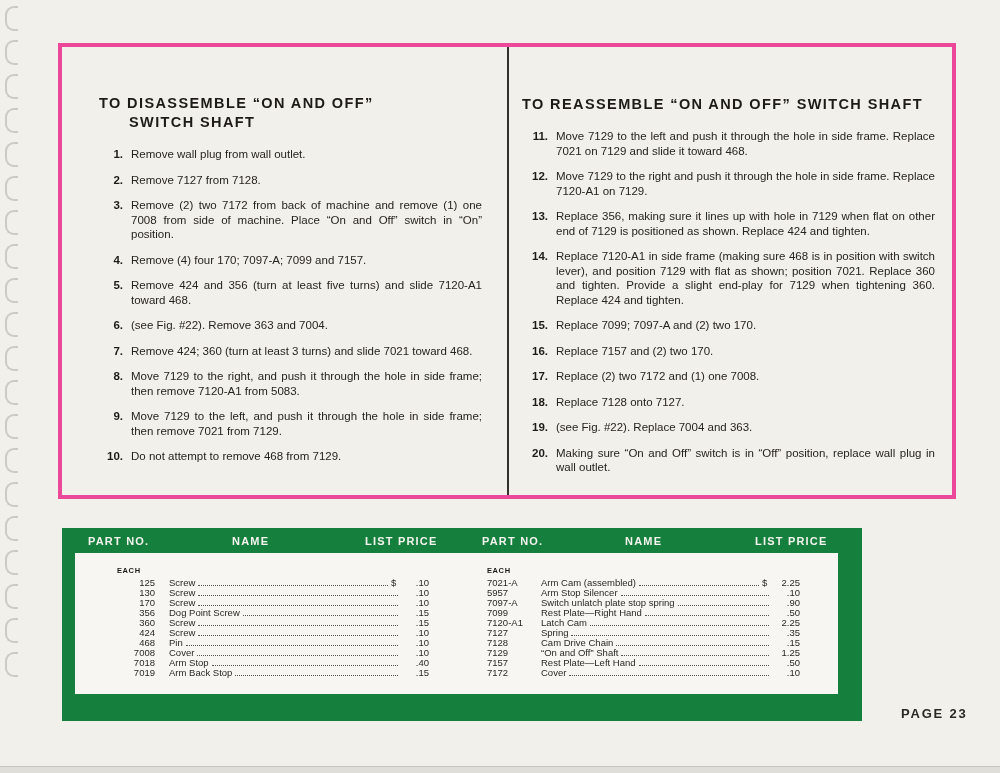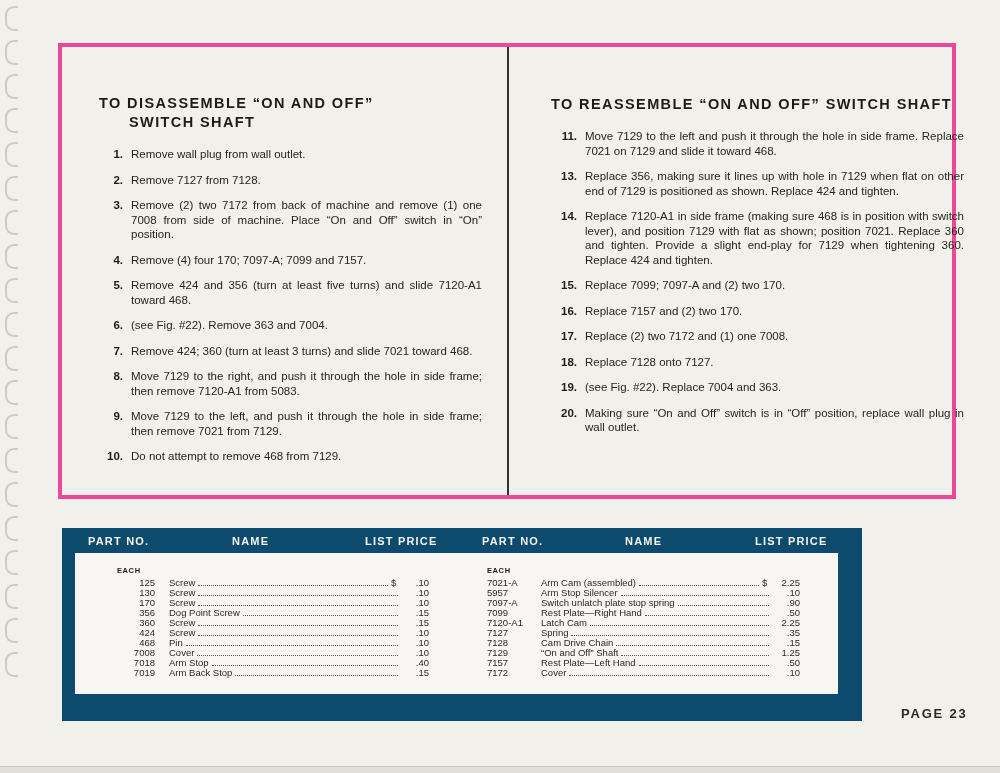--- a/index.html
+++ b/index.html
@@ -28,21 +28,21 @@
     position:absolute; left:58px; top:43px;
     width:898px; height:456px;
     border:4px solid #ec4899;
   }
   .divider {
     position:absolute; left:445px; top:0; bottom:0; width:2px;
     background:#34322e;
   }
   .col { position:absolute; top:0; height:100%; }
   .col-left  { left:0;     width:447px; padding:47px 27px 0 37px; }
-  .col-right { left:456px; width:449px; padding:48px 3px 0 33px; }
+  .col-right { left:427px; width:449px; padding:48px 3px 0 33px; }
 
   .section-title {
     font-weight:bold; font-size:14.5px; letter-spacing:1.4px;
     line-height:19px; color:#1d1b18;
   }
   .title-line2 { padding-left:30px; }
 
   .steps { margin-top:15px; }
   .step { display:flex; margin-bottom:11px; }
   .step-num {
@@ -52,21 +52,21 @@
   .col-right .step-num { flex-basis:26px; }
   .step-text {
     flex:1; font-size:11.5px; line-height:14.5px;
     text-align:justify; color:#26241f;
   }
 
   
   .parts-frame {
     position:absolute; left:62px; top:528px;
     width:800px; height:193px;
-    background:#0c4a6e;
+    background:#15803d;
   }
   .parts-header-label {
     position:absolute; top:7px;
     font-weight:bold; font-size:11px; letter-spacing:1.2px;
     color:#f5f3ef; white-space:nowrap;
   }
   .h0 { left:26px; }  .h1 { left:170px; } .h2 { left:303px; }
   .h3 { left:420px; } .h4 { left:563px; } .h5 { left:693px; }
 
   .parts-white {
@@ -187,20 +187,24 @@
     </div>
 
     <div class="col col-right">
       <div class="section-title">TO REASSEMBLE “ON AND OFF” SWITCH SHAFT</div>
       <div class="steps">
           <div class="step">
             <span class="step-num">11.</span>
             <span class="step-text">Move 7129 to the left and push it through the hole in side frame. Replace 7021 on 7129 and slide it toward 468.</span>
           </div>
           <div class="step">
+            <span class="step-num">12.</span>
+            <span class="step-text">Move 7129 to the right and push it through the hole in side frame. Replace 7120-A1 on 7129.</span>
+          </div>
+          <div class="step">
             <span class="step-num">13.</span>
             <span class="step-text">Replace 356, making sure it lines up with hole in 7129 when flat on other end of 7129 is positioned as shown. Replace 424 and tighten.</span>
           </div>
           <div class="step">
             <span class="step-num">14.</span>
             <span class="step-text">Replace 7120-A1 in side frame (making sure 468 is in position with switch lever), and position 7129 with flat as shown; position 7021. Replace 360 and tighten. Provide a slight end-play for 7129 when tightening 360. Replace 424 and tighten.</span>
           </div>
           <div class="step">
             <span class="step-num">15.</span>
             <span class="step-text">Replace 7099; 7097-A and (2) two 170.</span>

